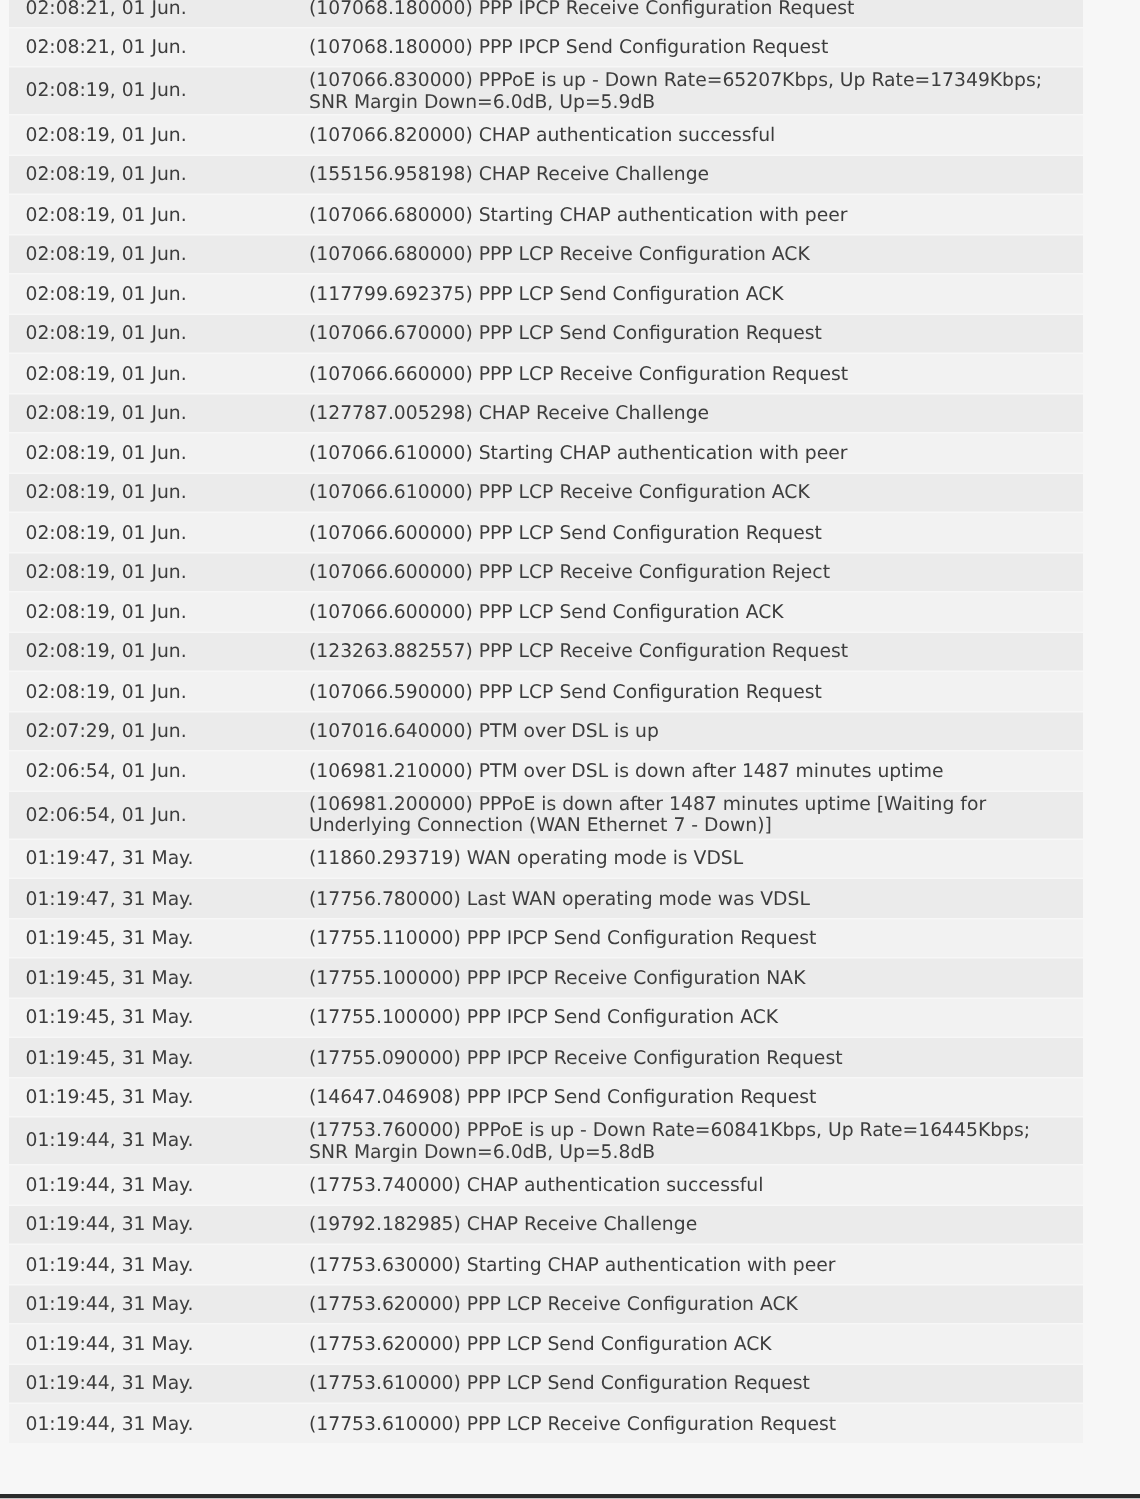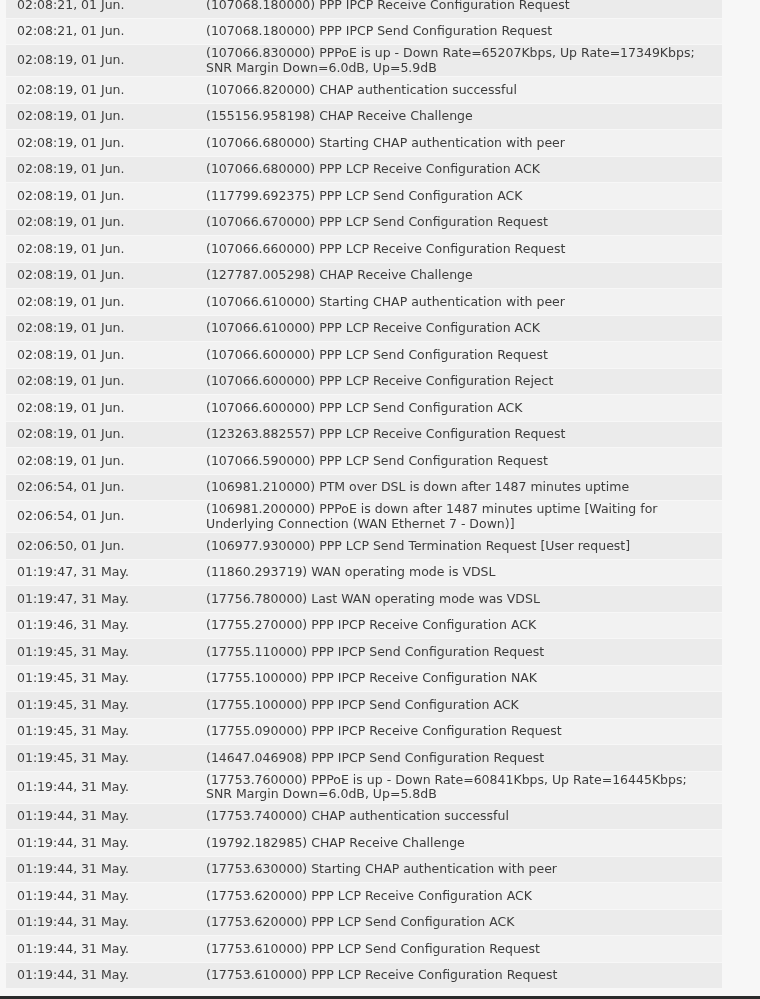--- a/index.html
+++ b/index.html
@@ -138,42 +138,38 @@
         </tr>
       <tr>
           <td class="col-time">02:08:19, 01 Jun.</td>
           <td class="col-msg">(123263.882557) PPP LCP Receive Configuration Request</td>
         </tr>
       <tr>
           <td class="col-time">02:08:19, 01 Jun.</td>
           <td class="col-msg">(107066.590000) PPP LCP Send Configuration Request</td>
         </tr>
       <tr>
+          <td class="col-time">02:07:29, 01 Jun.</td>
+          <td class="col-msg">(107016.640000) PTM over DSL is up</td>
+        </tr>
+      <tr>
           <td class="col-time">02:06:54, 01 Jun.</td>
           <td class="col-msg">(106981.210000) PTM over DSL is down after 1487 minutes uptime</td>
         </tr>
       <tr class="multi">
           <td class="col-time">02:06:54, 01 Jun.</td>
           <td class="col-msg">(106981.200000) PPPoE is down after 1487 minutes uptime [Waiting for Underlying Connection (WAN Ethernet 7 - Down)]</td>
         </tr>
       <tr>
-          <td class="col-time">02:06:50, 01 Jun.</td>
-          <td class="col-msg">(106977.930000) PPP LCP Send Termination Request [User request]</td>
-        </tr>
-      <tr>
           <td class="col-time">01:19:47, 31 May.</td>
           <td class="col-msg">(11860.293719) WAN operating mode is VDSL</td>
         </tr>
       <tr>
           <td class="col-time">01:19:47, 31 May.</td>
           <td class="col-msg">(17756.780000) Last WAN operating mode was VDSL</td>
-        </tr>
-      <tr>
-          <td class="col-time">01:19:46, 31 May.</td>
-          <td class="col-msg">(17755.270000) PPP IPCP Receive Configuration ACK</td>
         </tr>
       <tr>
           <td class="col-time">01:19:45, 31 May.</td>
           <td class="col-msg">(17755.110000) PPP IPCP Send Configuration Request</td>
         </tr>
       <tr>
           <td class="col-time">01:19:45, 31 May.</td>
           <td class="col-msg">(17755.100000) PPP IPCP Receive Configuration NAK</td>
         </tr>
       <tr>

